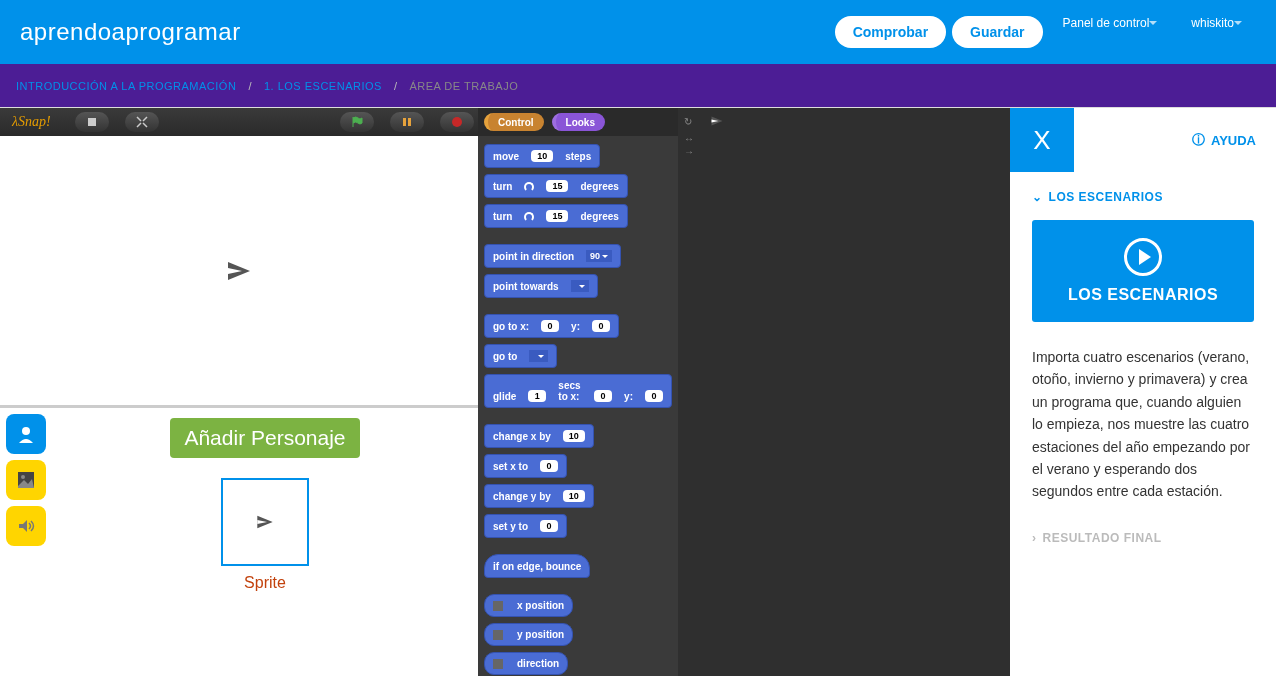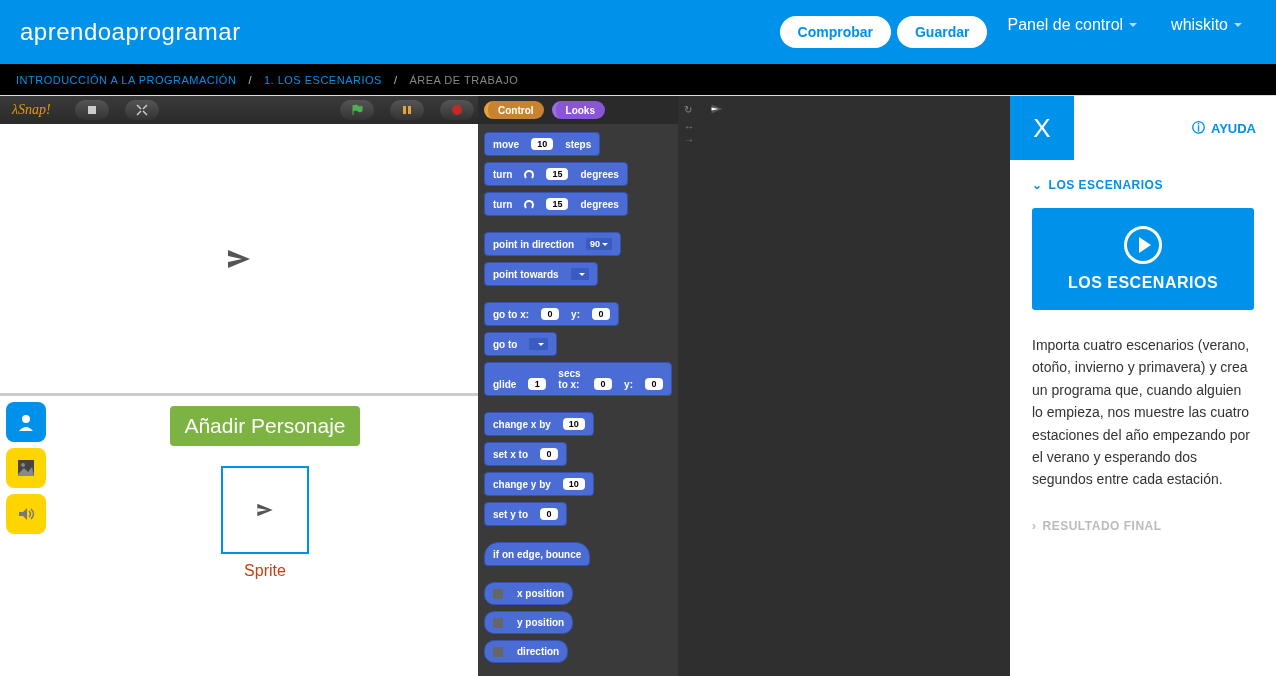--- a/index.html
+++ b/index.html
@@ -1,23 +1,23 @@
 <!DOCTYPE html>
 <html><head>
 <meta charset="utf-8">
 <style>
 * { margin:0; padding:0; box-sizing:border-box; font-family:Arial,Helvetica,sans-serif; }
 body { width:1276px; height:676px; overflow:hidden; background:#e8e8e8; }
 .header { height:64px; background:#0091ea; display:flex; align-items:center; padding:6px 20px; color:#fff; }
 .logo { font-size:24px; font-weight:400; letter-spacing:0.5px; }
 .header-right { margin-left:auto; display:flex; align-items:flex-start; gap:6px; }
 .btn-pill { background:#fff; color:#0091ea; border:none; border-radius:20px; padding:8px 18px; font-size:14px; font-weight:bold; cursor:pointer; }
-.menu-item { color:#fff; font-size:16px; padding:0 14px; cursor:pointer; display:flex; align-items:center; gap:6px; }
+.menu-item { color:#fff; font-size:12px; padding:0 14px; cursor:pointer; display:flex; align-items:center; }
 .chevron-d { width:0; height:0; border-left:4px solid transparent; border-right:4px solid transparent; border-top:4px solid rgba(255,255,255,.7); }
-.breadcrumb { height:32px; background:#000000; display:flex; align-items:center; padding:0 16px; font-size:11px; color:#0091ea; gap:12px; letter-spacing:0.5px; border-bottom:1px solid #ddd; }
+.breadcrumb { height:44px; background:#4c1d95; display:flex; align-items:center; padding:0 16px; font-size:11px; color:#0091ea; gap:12px; letter-spacing:0.5px; border-bottom:1px solid #ddd; }
 .breadcrumb .sep { color:#bbb; }
 .breadcrumb .curr { color:#888; }
 .workspace { display:flex; height:580px; }
 .stage-col { width:478px; background:#fff; display:flex; flex-direction:column; }
 .stage-toolbar { height:28px; background:linear-gradient(#3a3a3a,#2a2a2a); display:flex; align-items:center; padding:0 4px; gap:16px; }
 .snap-logo { color:#e69d00; font-style:italic; font-size:14px; padding:0 8px; font-family:Georgia,serif; }
 .tb-btn { width:34px; height:20px; background:linear-gradient(#555,#333); border-radius:10px; display:flex; align-items:center; justify-content:center; cursor:pointer; }
 .tb-spacer { flex:1; }
 .stage-area { flex:1; background:#fff; border-bottom:3px solid #ccc; display:flex; align-items:center; justify-content:center; }
 .arrow-sprite { width:0; height:0; border-left:22px solid #555; border-top:9px solid transparent; border-bottom:9px solid transparent; position:relative; }

